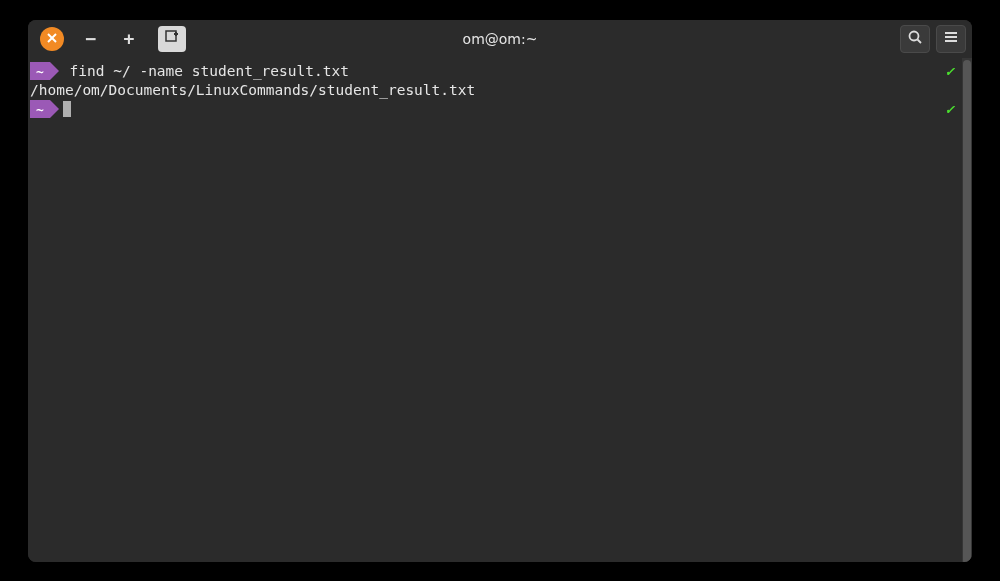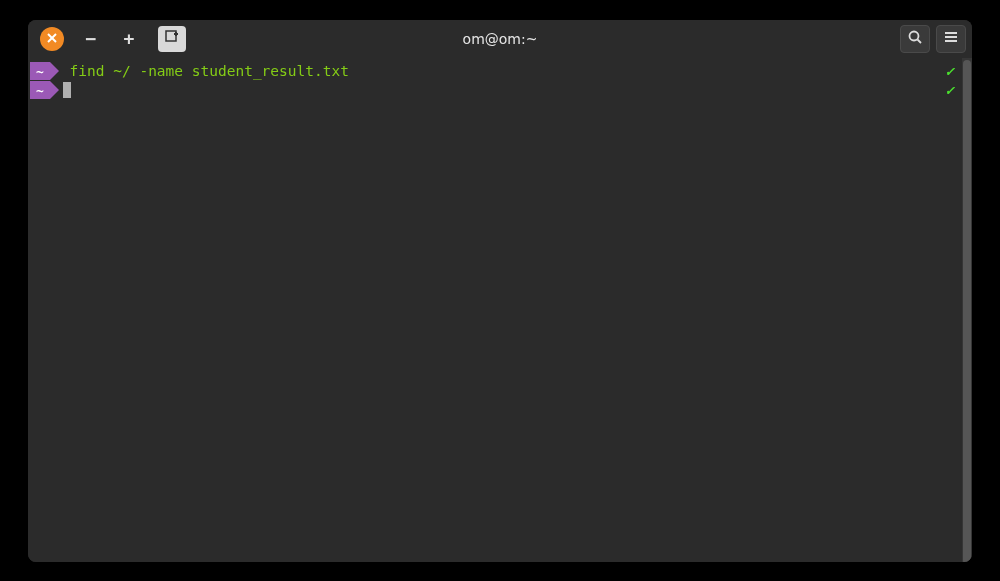--- a/index.html
+++ b/index.html
@@ -160,21 +160,21 @@
       font-weight: bold;
     }
     .prompt-arrow {
       width: 0;
       height: 0;
       border-top: 9px solid transparent;
       border-bottom: 9px solid transparent;
       border-left: 9px solid #9b59b6;
     }
     .cmd-text {
-      color: #84cc16;
+      color: #e5e5e5;
     }
     .output-text {
       color: #e6e6e6;
     }
     .check {
       position: absolute;
       right: 16px;
       color: #4ade2e;
       font-size: 14px;
       font-style: italic;
@@ -243,20 +243,23 @@
   <div class="terminal-body">
     <div class="line">
       <span class="prompt-badge">
         <span class="prompt-seg">~</span>
         <span class="prompt-arrow"></span>
       </span>
       <span class="cmd-text"> <span>find ~/ -name student_result.txt</span></span>
       <span class="check">✓</span>
     </div>
 
+    <div class="line">
+      <span class="output-text">/home/om/Documents/LinuxCommands/student_result.txt</span>
+    </div>
 
     <div class="line">
       <span class="prompt-badge">
         <span class="prompt-seg">~</span>
         <span class="prompt-arrow"></span>
       </span>
       <span class="cursor-block"></span>
       <span class="check">✓</span>
     </div>
 

